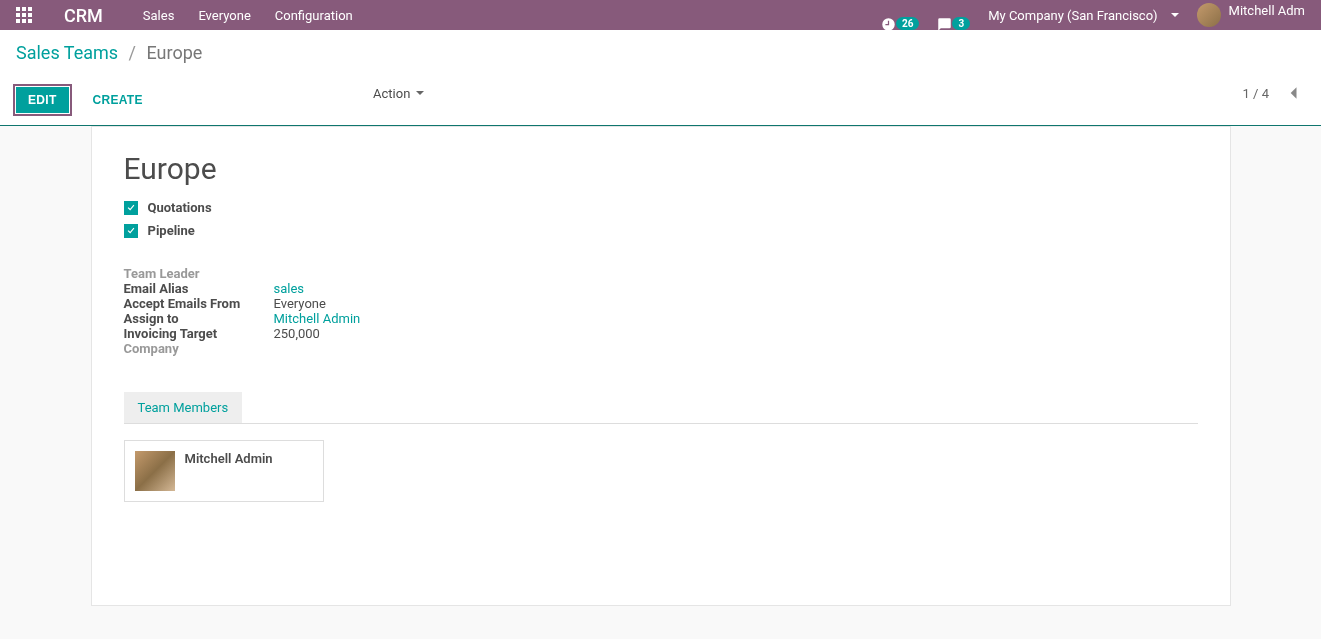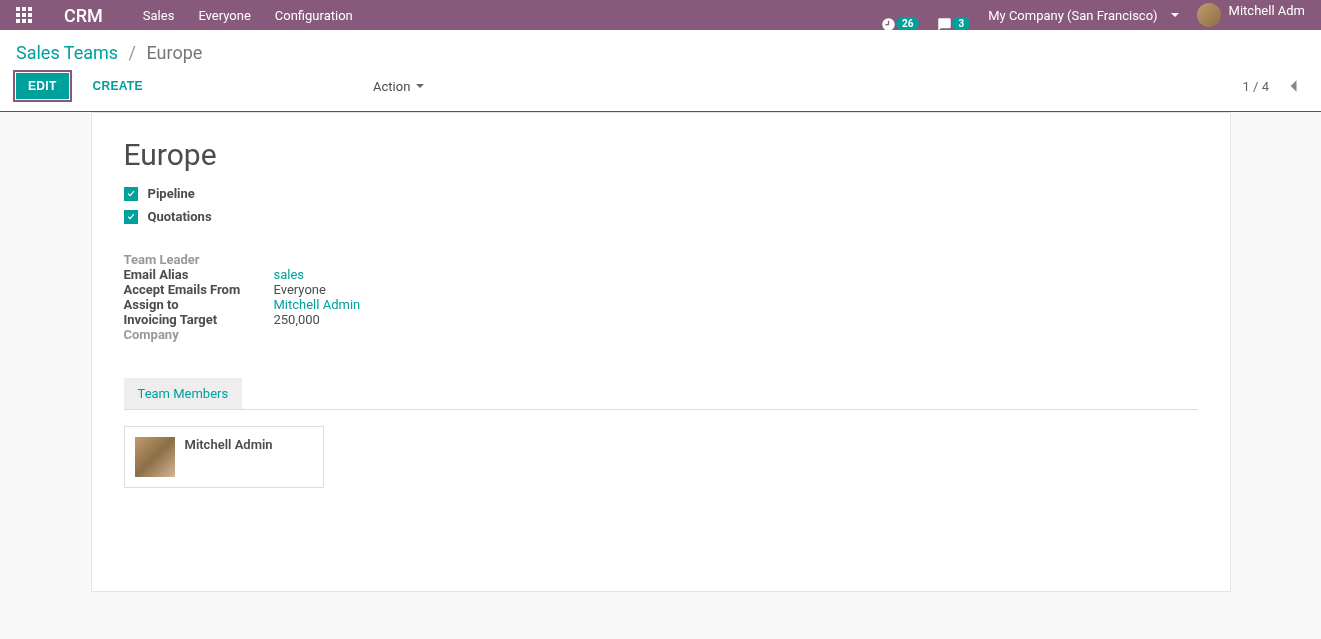--- a/index.html
+++ b/index.html
@@ -21,21 +21,21 @@
     .navbar svg { fill: #fff; }
     .caret-down { display: inline-block; width: 0; height: 0; border-left: 4px solid transparent; border-right: 4px solid transparent; border-top: 4px solid #fff; vertical-align: middle; }
     
     
     .control-panel { background: #fff; border-bottom: 1px solid #0f766e; }
     .breadcrumb-row { padding: 12px 16px 10px; font-size: 18px; }
     .breadcrumb-row a { color: #00a09d; text-decoration: none; cursor: pointer; }
     .breadcrumb-row .sep { color: #999; margin: 0 6px; }
     .breadcrumb-row .current { color: #777; }
     .buttons-row { display: flex; align-items: center; padding: 0 16px 12px; }
-    .btn { display: inline-block; padding: 6px 12px; font-size: 12px; font-weight: 600; border: none; cursor: pointer; text-transform: uppercase; letter-spacing: 0.3px; }
+    .btn { display: inline-block; padding: 6px 12px; font-size: 12px; font-weight: 600; border: none; cursor: pointer; text-transform: uppercase; letter-spacing: 0.3px; margin-top: 14px; }
     .btn-edit { background: #00a09d; color: #fff; outline: 2px solid #875a7b; outline-offset: 1px; }
     .btn-create { background: transparent; color: #00a09d; margin-left: 12px; }
     .action-dropdown { margin-left: auto; position: relative; left: -300px; color: #4c4c4c; cursor: pointer; font-size: 13px; display: flex; align-items: center; gap: 6px; }
     .action-dropdown .caret { display: inline-block; width: 0; height: 0; border-left: 4px solid transparent; border-right: 4px solid transparent; border-top: 4px solid #666; }
     .pager { margin-left: auto; display: flex; align-items: center; gap: 12px; color: #666; font-size: 13px; }
     .pager-arrows { display: flex; }
     .pager-arrow { width: 24px; height: 24px; display: flex; align-items: center; justify-content: center; cursor: pointer; color: #888; }
     
     
     .form-container { display: flex; justify-content: center; padding: 0; }
@@ -133,29 +133,29 @@
 <div class="form-container">
   <div class="form-sheet">
     <h1 class="form-title">Europe</h1>
 
     <div class="checkbox-row">
       <span class="checkbox">
         <svg viewBox="0 0 12 12">
             <path fill="#fff" d="M10 3 5 9 2 6l1-1 2 2 4-5z"></path>
           </svg>
       </span>
-      <span class="checkbox-label">Pipeline</span>
+      <span class="checkbox-label">Quotations</span>
     </div>
     <div class="checkbox-row">
       <span class="checkbox">
         <svg viewBox="0 0 12 12">
             <path fill="#fff" d="M10 3 5 9 2 6l1-1 2 2 4-5z"></path>
           </svg>
       </span>
-      <span class="checkbox-label">Quotations</span>
+      <span class="checkbox-label">Pipeline</span>
     </div>
 
     <div class="field-grid">
       <div class="field-label empty-field">Team Leader</div>
 
       <div class="field-label">Email Alias</div>
       <div class="field-value link">sales</div>
 
       <div class="field-label">Accept Emails From</div>
       <div class="field-value">Everyone</div>

